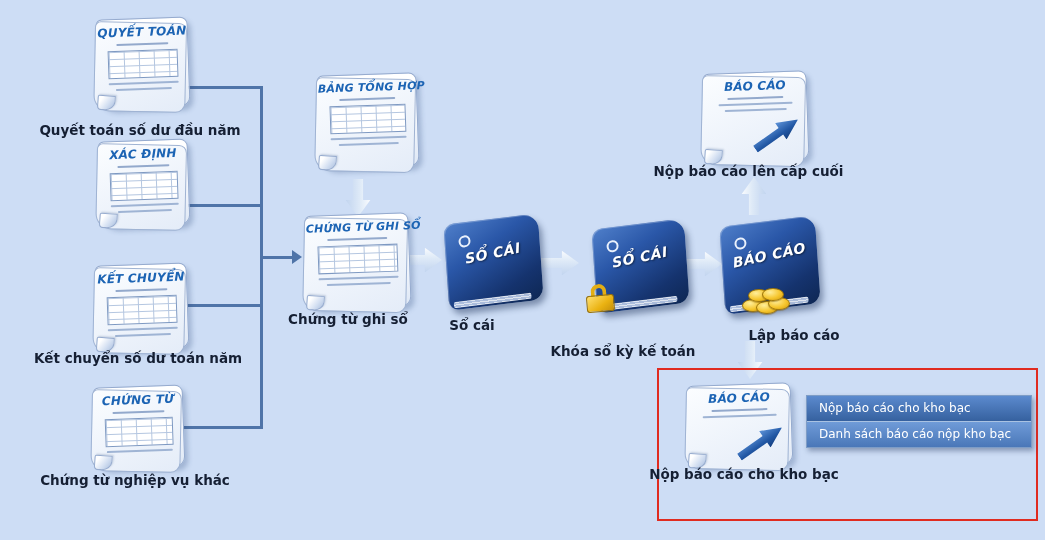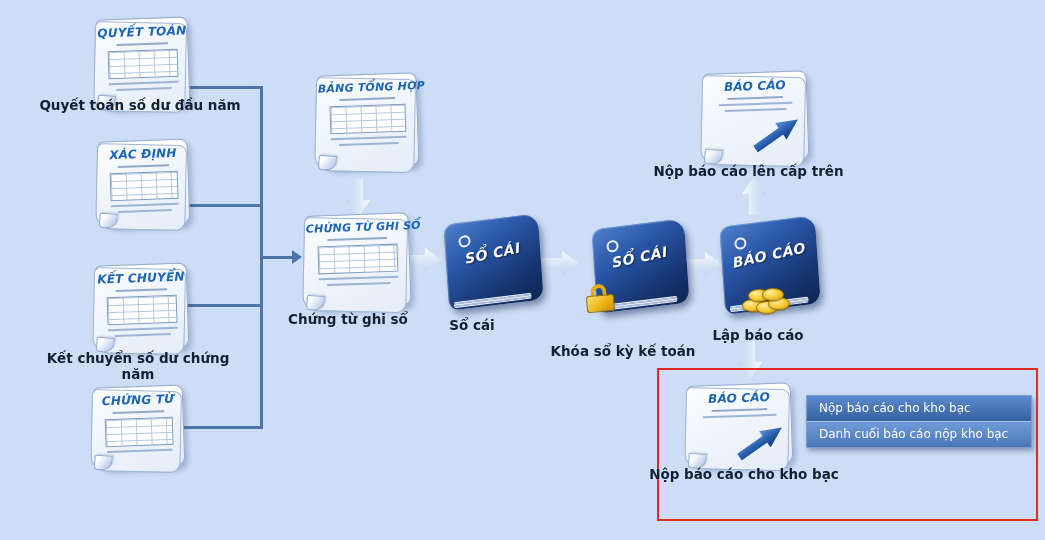--- a/index.html
+++ b/index.html
@@ -154,45 +154,46 @@
   <div class="line h" style="left:260px;top:256px;width:34px"></div>
   <div class="arrowhead" style="left:292px;top:250px"></div>
 
   <div class="paper" style="left:97px;top:18px;width:90px;height:88px">
     <div class="paper-title">QUYẾT TOÁN</div>
     <div class="tiny" style="width:58%"></div>
     <div class="mini-table"></div>
     <div class="squiggle" style="width:78%"></div>
     <div class="squiggle" style="width:62%"></div>
   </div>
-  <div class="caption" style="left:30px;top:97px;width:220px">Quyết toán số dư đầu năm</div>
+  <div class="caption" style="left:30px;top:122px;width:220px">Quyết toán số dư đầu năm</div>
 
   <div class="paper" style="left:99px;top:140px;width:88px;height:84px">
     <div class="paper-title">XÁC ĐỊNH</div>
     <div class="tiny" style="width:58%"></div>
     <div class="mini-table"></div>
     <div class="squiggle" style="width:78%"></div>
     <div class="squiggle" style="width:62%"></div>
   </div>
 
   <div class="paper" style="left:96px;top:264px;width:90px;height:84px">
     <div class="paper-title">KẾT CHUYỂN</div>
     <div class="tiny" style="width:58%"></div>
     <div class="mini-table"></div>
     <div class="squiggle" style="width:78%"></div>
     <div class="squiggle" style="width:62%"></div>
   </div>
-  <div class="caption" style="left:28px;top:350px;width:220px">Kết chuyển số dư chứng năm</div>
+  <div class="caption" style="left:28px;top:350px;width:220px">Kết chuyển số dư toán năm</div>
 
   <div class="paper" style="left:94px;top:386px;width:88px;height:80px">
     <div class="paper-title">CHỨNG TỪ</div>
     <div class="tiny" style="width:58%"></div>
     <div class="mini-table"></div>
     <div class="squiggle" style="width:75%"></div>
   </div>
+  <div class="caption" style="left:25px;top:472px;width:220px">Chứng từ nghiệp vụ khác</div>
 
   <div class="paper" style="left:318px;top:74px;width:98px;height:92px">
     <div class="paper-title small">BẢNG TỔNG HỢP</div>
     <div class="tiny" style="width:58%"></div>
     <div class="mini-table"></div>
     <div class="squiggle" style="width:78%"></div>
     <div class="squiggle" style="width:62%"></div>
   </div>
 
   <div class="barrow down" style="left:339px;top:184px"></div>
@@ -232,44 +233,44 @@
     <div class="book-ring"></div>
     <div class="book-title">BÁO CÁO</div>
   </div>
   <div class="coins" style="left:740px;top:284px">
     <div class="coin" style="left:2px;top:15px"></div>
     <div class="coin" style="left:16px;top:17px"></div>
     <div class="coin" style="left:28px;top:13px"></div>
     <div class="coin" style="left:8px;top:5px"></div>
     <div class="coin" style="left:22px;top:4px"></div>
   </div>
-  <div class="caption" style="left:678px;top:327px;width:160px">Lập báo cáo</div>
+  <div class="caption" style="left:714px;top:327px;width:160px">Lập báo cáo</div>
 
   <div class="barrow up" style="left:735px;top:182px"></div>
 
   <div class="paper" style="left:704px;top:72px;width:102px;height:88px">
     <div class="paper-title">BÁO CÁO</div>
     <div class="tiny" style="width:55%"></div>
     <div class="squiggle" style="width:72%"></div>
     <div class="squiggle" style="width:60%"></div>
     <div class="report-arrow"></div>
   </div>
-  <div class="caption" style="left:646px;top:163px;width:205px">Nộp báo cáo lên cấp trên</div>
+  <div class="caption" style="left:646px;top:163px;width:205px">Nộp báo cáo lên cấp cuối</div>
 
   <div class="barrow down" style="left:731px;top:346px"></div>
 
   <div class="redbox" style="left:657px;top:368px;width:377px;height:149px"></div>
 
   <div class="paper" style="left:688px;top:384px;width:102px;height:80px">
     <div class="paper-title">BÁO CÁO</div>
     <div class="tiny" style="width:55%"></div>
     <div class="squiggle" style="width:72%"></div>
     <div class="report-arrow" style="bottom:12px"></div>
   </div>
   <div class="caption" style="left:634px;top:466px;width:220px">Nộp báo cáo cho kho bạc</div>
 
   <div class="menu" style="left:806px;top:395px">
     <div class="menu-item active">Nộp báo cáo cho kho bạc</div>
     <div class="menu-sep"></div>
-    <div class="menu-item">Danh cuối báo cáo nộp kho bạc</div>
+    <div class="menu-item">Danh sách báo cáo nộp kho bạc</div>
   </div>
 
 </div>
 
 </body></html>

